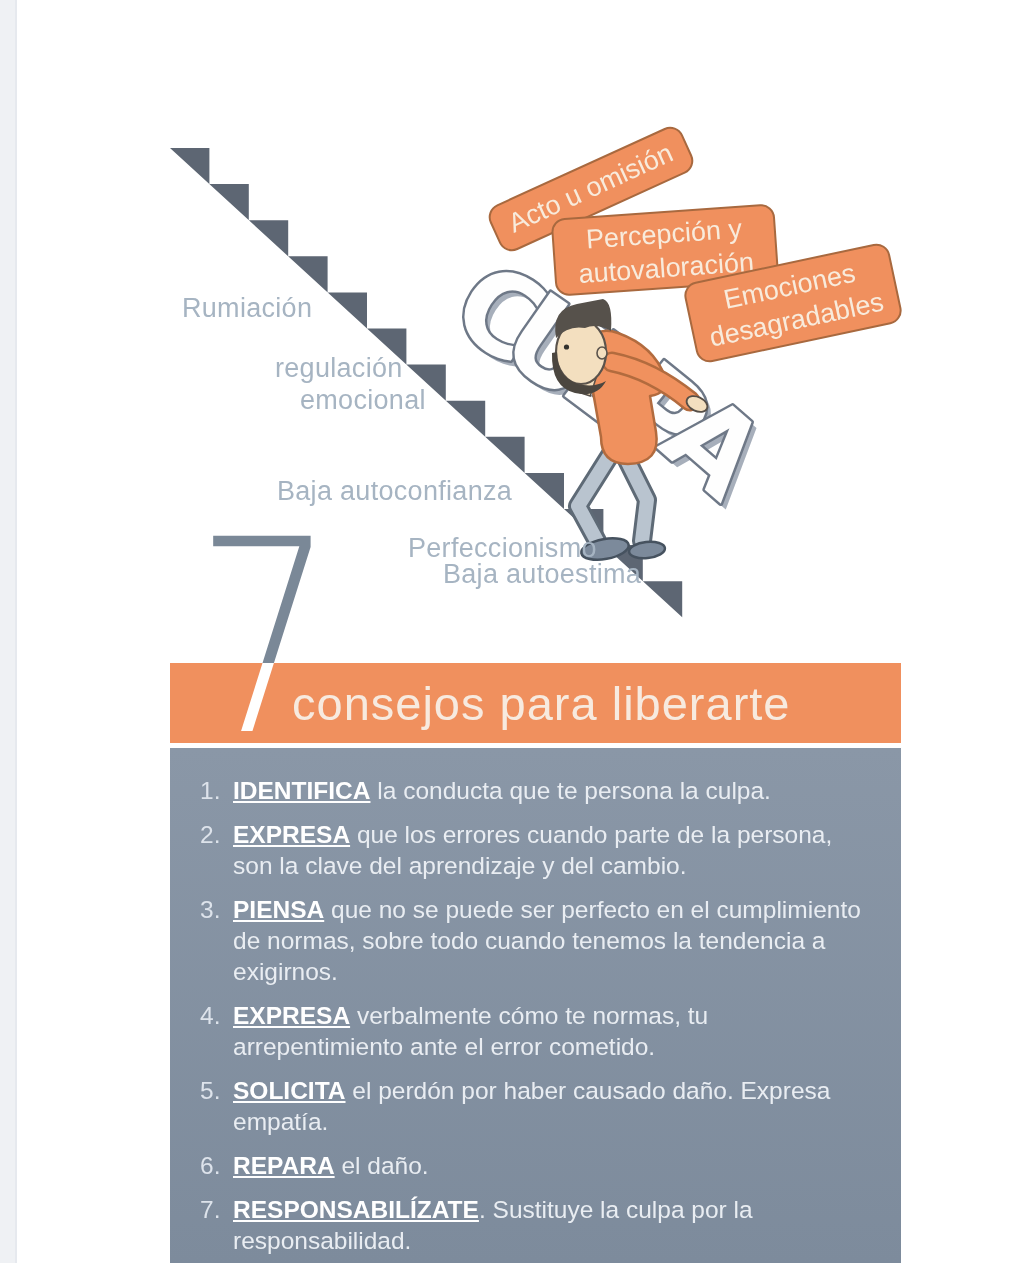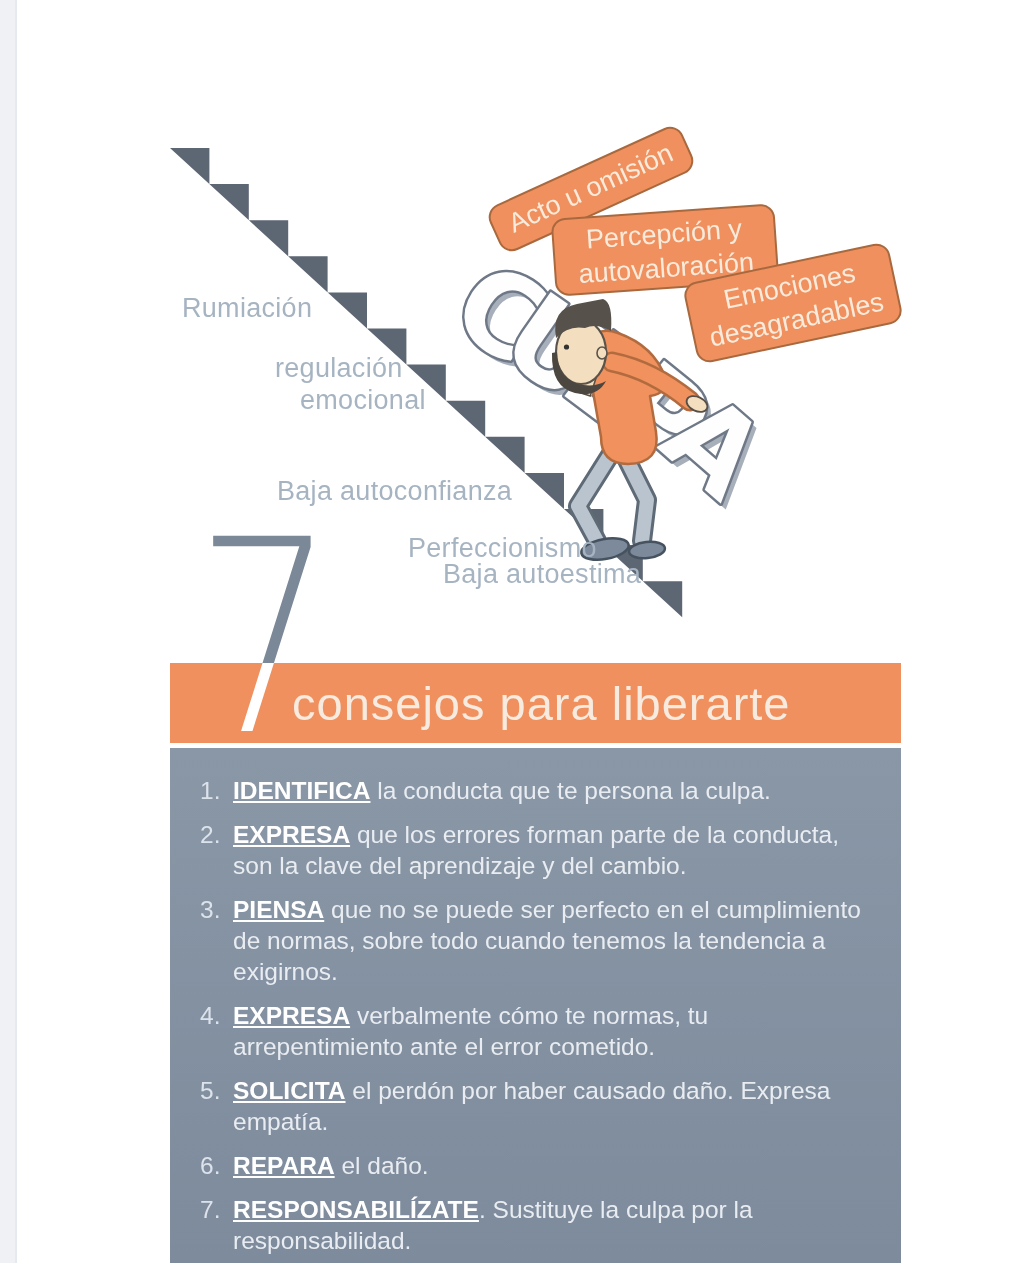--- a/index.html
+++ b/index.html
@@ -65,21 +65,21 @@
   <div class="banner-title">consejos para liberarte</div>
 </div>
 
 <div class="panel">
   <div class="advice-row">
     <span class="advice-num">1.</span>
     <span class="advice-text"><b>IDENTIFICA</b><span> la conducta que te persona la culpa.</span></span>
   </div>
   <div class="advice-row">
     <span class="advice-num">2.</span>
-    <span class="advice-text"><b>EXPRESA</b><span> que los errores forman parte de la conducta, son la clave del aprendizaje y del cambio.</span></span>
+    <span class="advice-text"><b>EXPRESA</b><span> que los errores cuando parte de la persona, son la clave del aprendizaje y del cambio.</span></span>
   </div>
   <div class="advice-row">
     <span class="advice-num">3.</span>
     <span class="advice-text"><b>PIENSA</b><span> que no se puede ser perfecto en el cumplimiento de normas, sobre todo cuando tenemos la tendencia a exigirnos.</span></span>
   </div>
   <div class="advice-row">
     <span class="advice-num">4.</span>
     <span class="advice-text"><b>EXPRESA</b><span> verbalmente cómo te normas, tu arrepentimiento ante el error cometido.</span></span>
   </div>
   <div class="advice-row">

